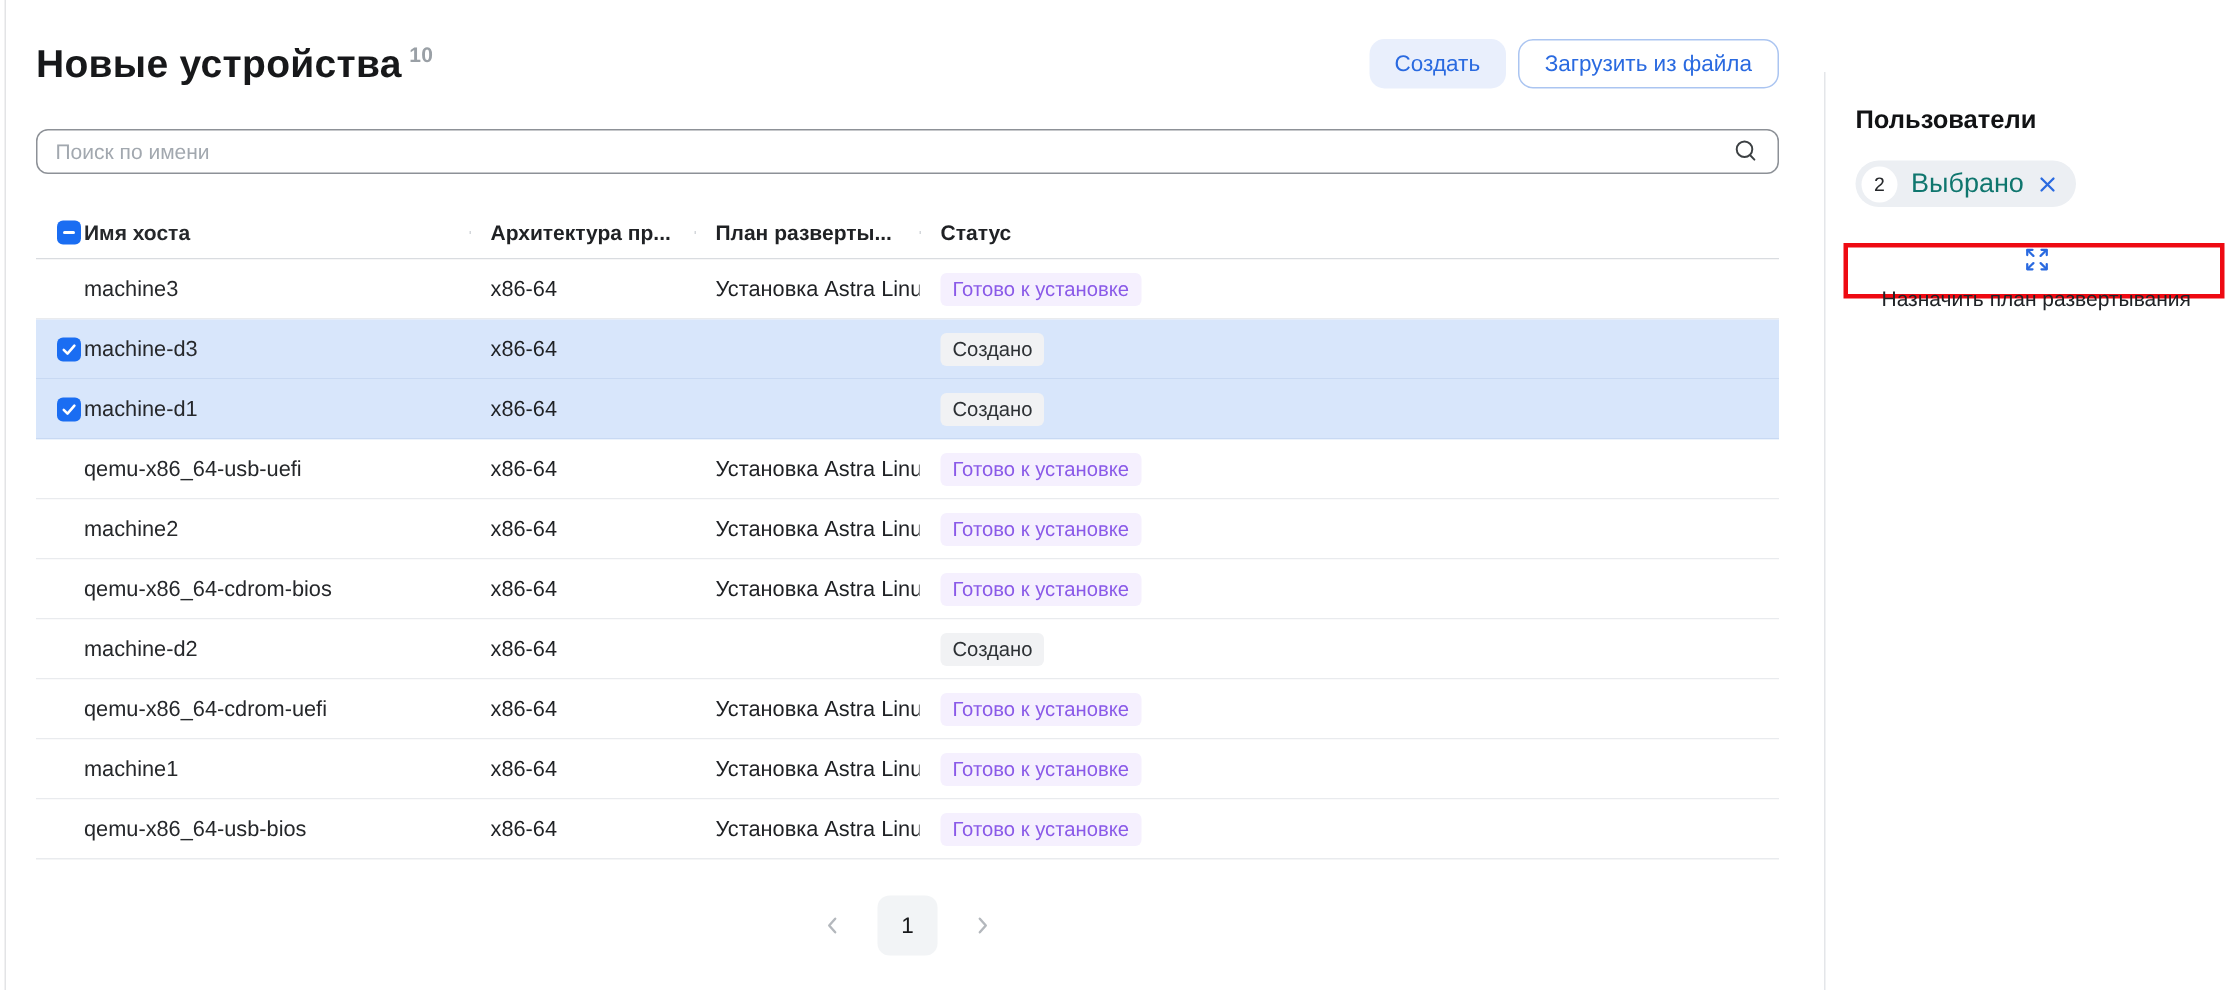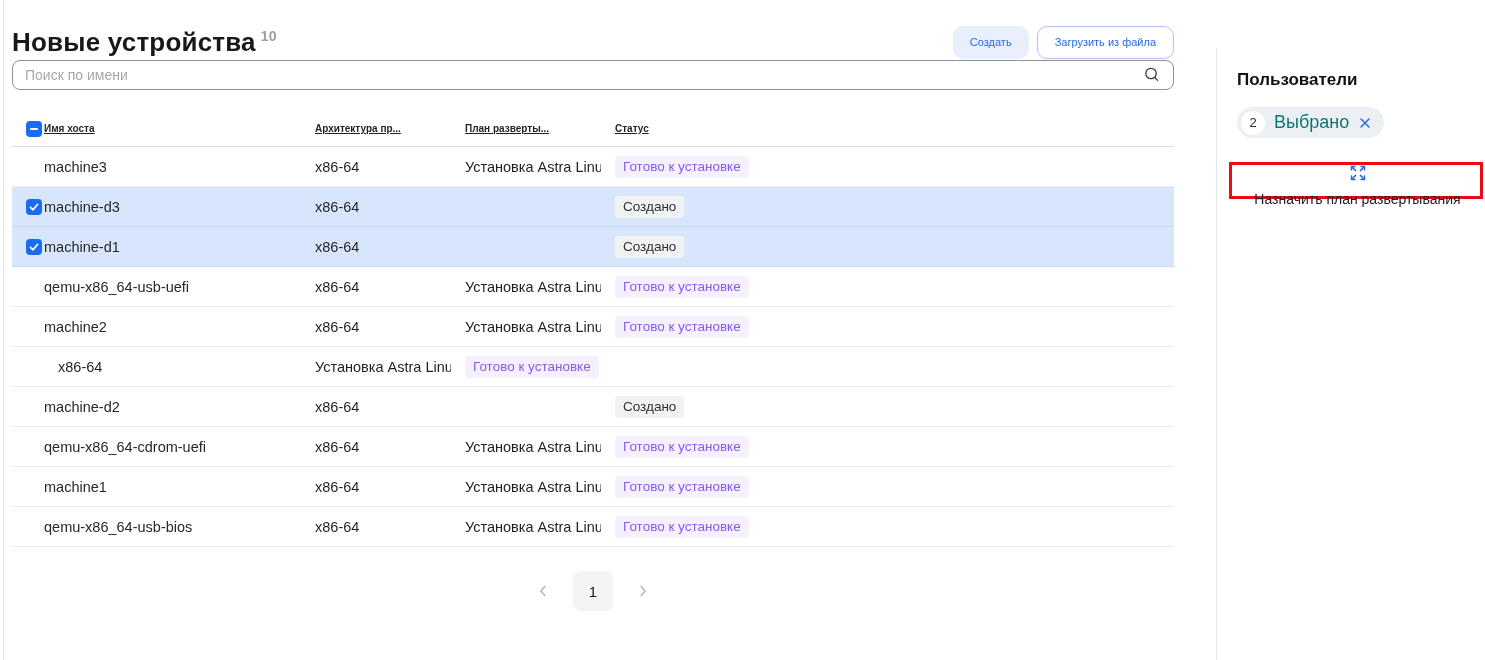--- a/index.html
+++ b/index.html
@@ -9,55 +9,55 @@
     background:#ffffff;
     color:#1f2124;
     position:relative;
     overflow:hidden;
   }
   .left-edge {
     position:absolute; left:3px; top:0; bottom:0; width:1px; background:#e3e4e6;
   }
 
   
-  .main { position:absolute; left:12px; top:0; width:1162px; }
+  .main { position:absolute; left:24px; top:0; width:1162px; }
 
   .page-header {
     margin-top:24px; height:36px;
     display:flex; justify-content:space-between; align-items:center;
   }
   .page-title { font-size:26px; font-weight:700; color:#17181a; letter-spacing:.2px; }
   .page-title sup { font-size:14px; font-weight:600; color:#9aa0a6; margin-left:5px; }
 
   .toolbar { display:flex; gap:8px; }
   .btn {
-    height:33px; border-radius:10px; font-size:11px; font-family:inherit;
+    height:33px; border-radius:10px; font-size:15px; font-family:inherit;
     padding:0 17px; display:inline-flex; align-items:center; cursor:pointer;
   }
   .btn-tonal { background:#e9effc; color:#2a6ae0; border:none; }
   .btn-outline { background:#fff; color:#2a6ae0; border:1px solid #abc5f1; }
 
   .search-box {
-    height:30px; border:1px solid #8d9197; border-radius:8px;
+    margin-top:26px; height:30px; border:1px solid #8d9197; border-radius:8px;
     display:flex; align-items:center; padding:13px 12px; background:#fff;
   }
   .search-box input {
     flex:1; border:none; outline:none; font-size:14px; font-family:inherit; color:#1f2124; background:transparent;
   }
   .search-box input::placeholder { color:#a2a8af; }
   .search-icon { flex:none; display:flex; margin-left:8px; }
 
   
   .table { margin-top:21px; }
   .tr {
     display:grid;
     grid-template-columns:32px 257px 150px 150px 160px minmax(0,1fr);
     align-items:center;
   }
-  .thead { height:36px; font-size:10px; font-weight:700; color:#1f2124;text-decoration:underline; }
+  .thead { height:36px; font-size:14px; font-weight:700; color:#1f2124; }
   .th, .td { padding-left:14px; white-space:nowrap; }
   .th-sep { position:relative; }
   .th-sep::before {
     content:""; position:absolute; left:0; top:7px; bottom:7px; width:1px; background:#d4d7db;
   }
   .row {
     height:40px; font-size:14.5px; border-bottom:1px solid #e9ebee; background:#fff;
   }
   .thead { border-bottom:1px solid #d9dce0; }
   .row.selected { background:#d8e6fb; border-bottom-color:#c8d9f3; }
@@ -224,20 +224,21 @@
         <span class="badge badge-ready">Готово к установке</span>
       </div>
       <div class="td"></div>
     </div>
         <div class="tr row">
       <div class="cb-cell">
         <span class="checkbox hidden">
           
         </span>
       </div>
+      <div class="td cell-hostname">qemu-x86_64-cdrom-bios</div>
       <div class="td">x86-64</div>
       <div class="td cell-plan">Установка Astra Linux</div>
       <div class="td">
         <span class="badge badge-ready">Готово к установке</span>
       </div>
       <div class="td"></div>
     </div>
         <div class="tr row">
       <div class="cb-cell">
         <span class="checkbox hidden">

